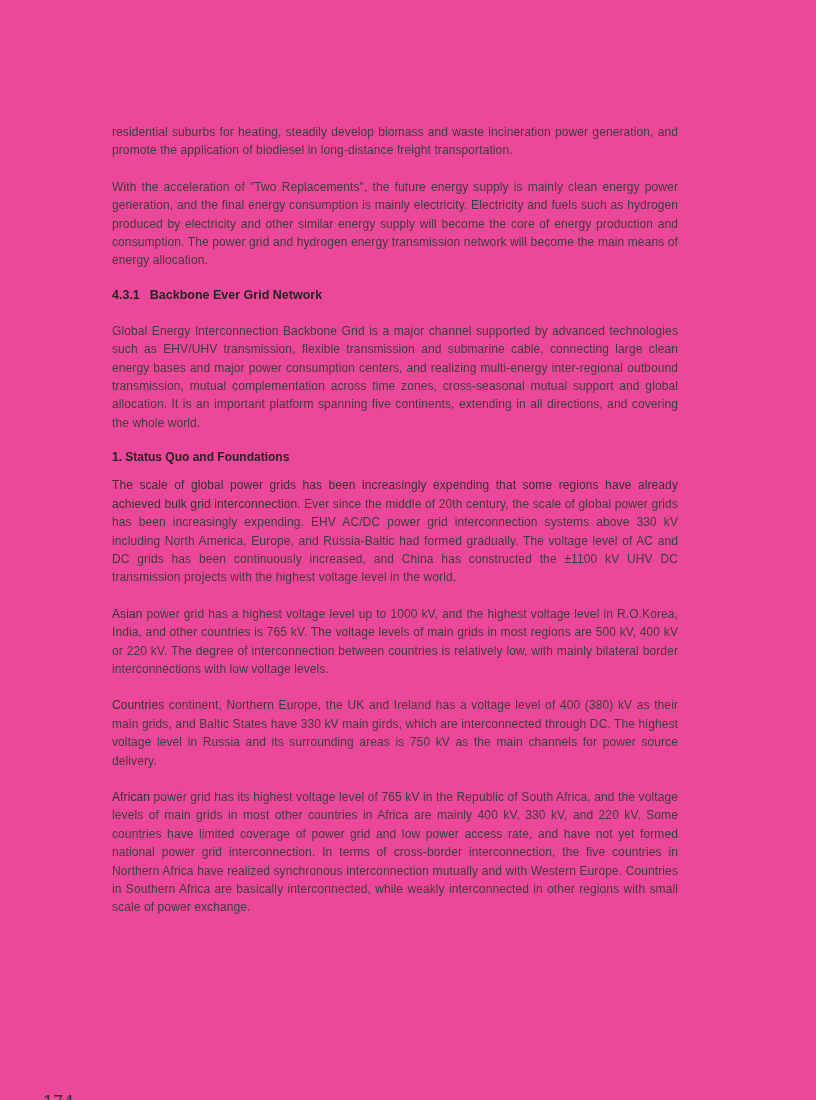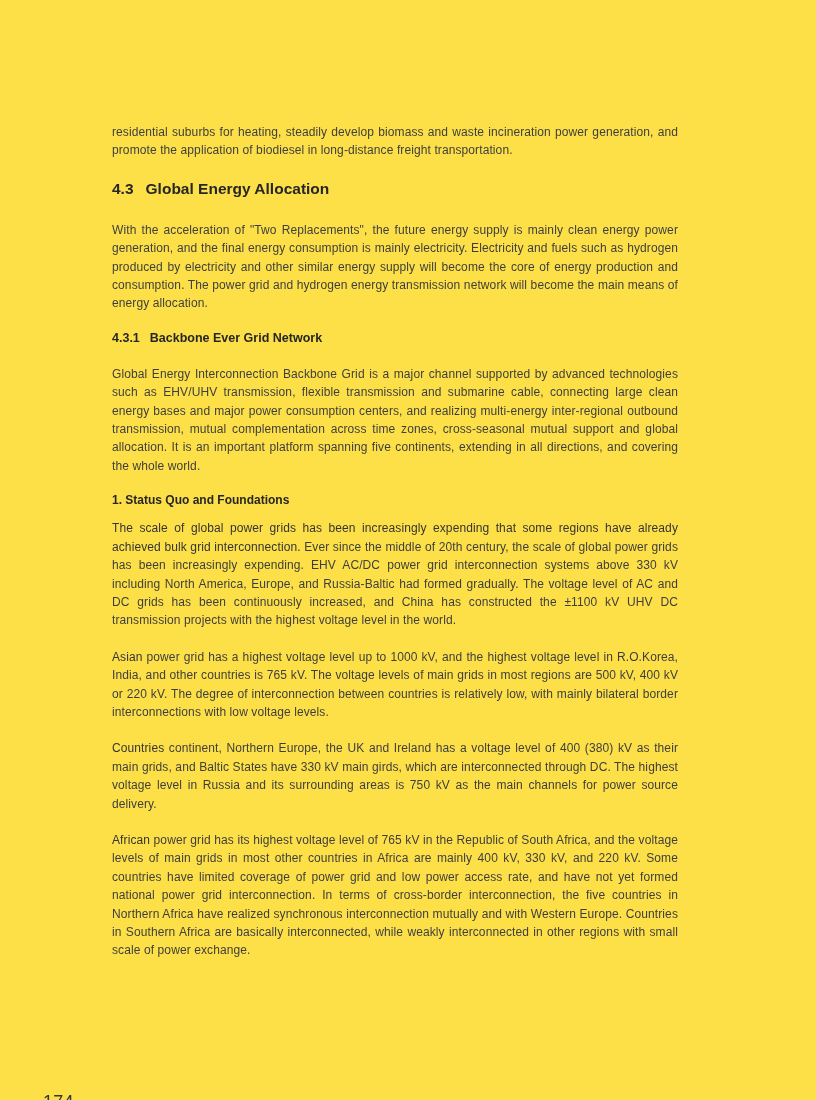--- a/index.html
+++ b/index.html
@@ -4,21 +4,21 @@
 <style>
   * { margin: 0; padding: 0; box-sizing: border-box; }
   html, body {
     width: 816px; height: 1100px;
     background: #ffffff;
     font-family: "Liberation Sans", sans-serif;
   }
   .page {
     position: relative;
     width: 816px; height: 1100px;
-    background: #fde047;
+    background: #ec4899;
     overflow: hidden;
   }
   .content {
     position: absolute;
     left: 112px;
     top: 123px;
     width: 566px;
     color: #3e3e3e;
   }
   p.body {
@@ -64,23 +64,20 @@
   }
 </style>
 </head>
 <body>
 
 <div class="page">
   <div class="content">
 
     <p class="body">residential suburbs for heating, steadily develop biomass and waste incineration power generation, and promote the application of biodiesel in long-distance freight transportation.</p>
 
-    <h1 class="section">
-      <span class="sec-num">4.3</span><span>Global Energy Allocation</span>
-    </h1>
 
     <p class="body">With the acceleration of "Two Replacements", the future energy supply is mainly clean energy power generation, and the final energy consumption is mainly electricity. Electricity and fuels such as hydrogen produced by electricity and other similar energy supply will become the core of energy production and consumption. The power grid and hydrogen energy transmission network will become the main means of energy allocation.</p>
 
     <h2 class="subsection">
       <span class="sec-num">4.3.1</span><span>Backbone Ever Grid Network</span>
     </h2>
 
     <p class="body">Global Energy Interconnection Backbone Grid is a major channel supported by advanced technologies such as EHV/UHV transmission, flexible transmission and submarine cable, connecting large clean energy bases and major power consumption centers, and realizing multi-energy inter-regional outbound transmission, mutual complementation across time zones, cross-seasonal mutual support and global allocation. It is an important platform spanning five continents, extending in all directions, and covering the whole world.</p>
 
     <h3 class="list-heading">1. Status Quo and Foundations</h3>

